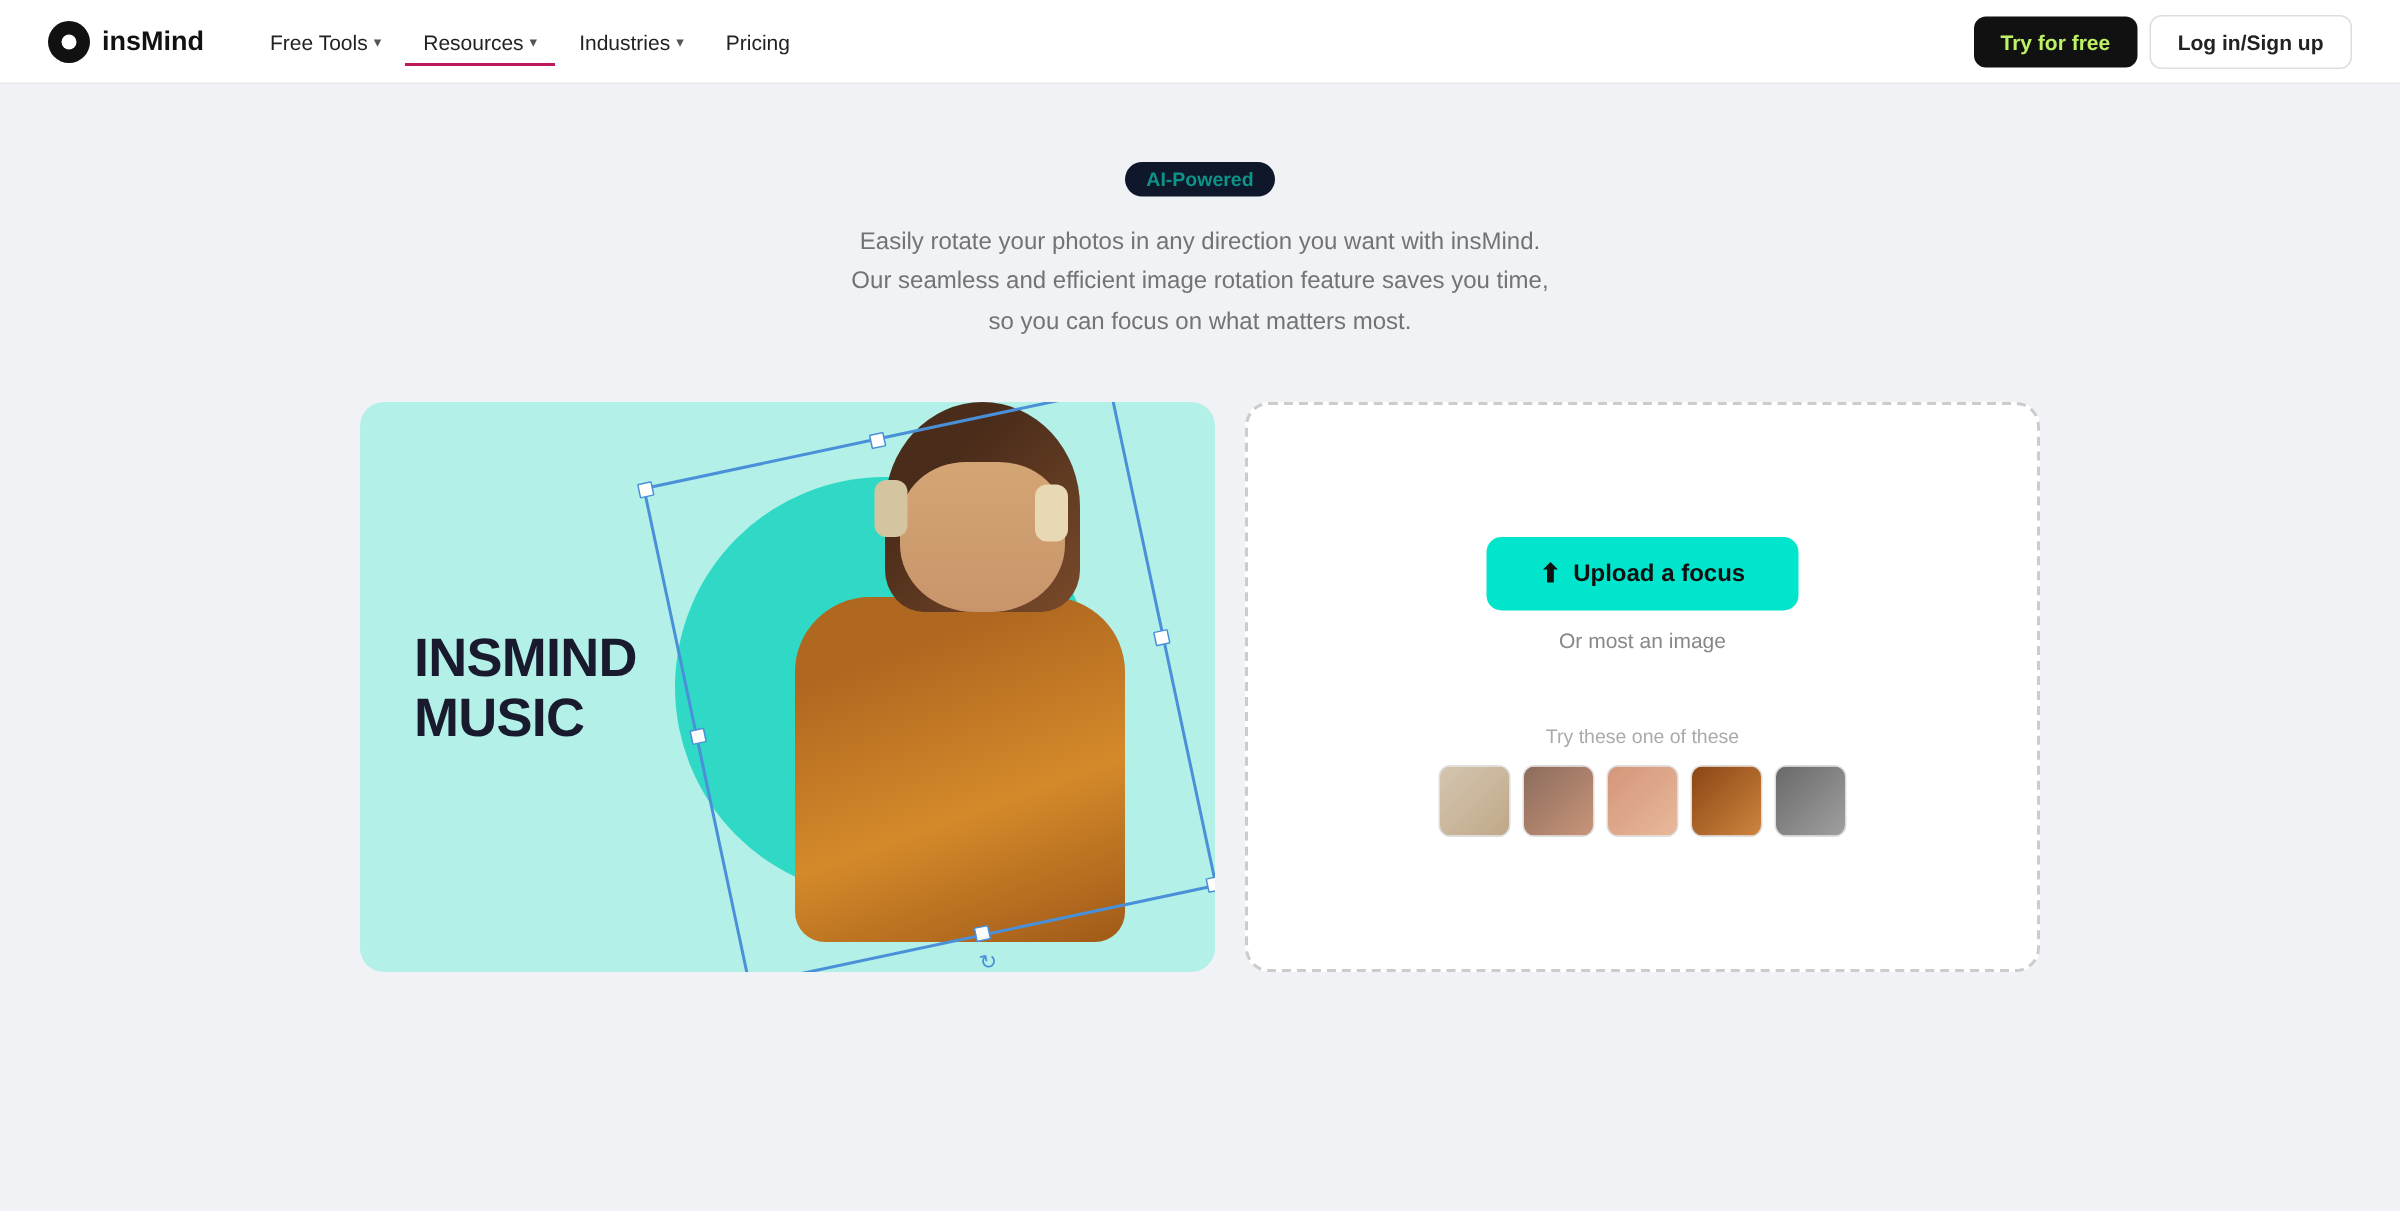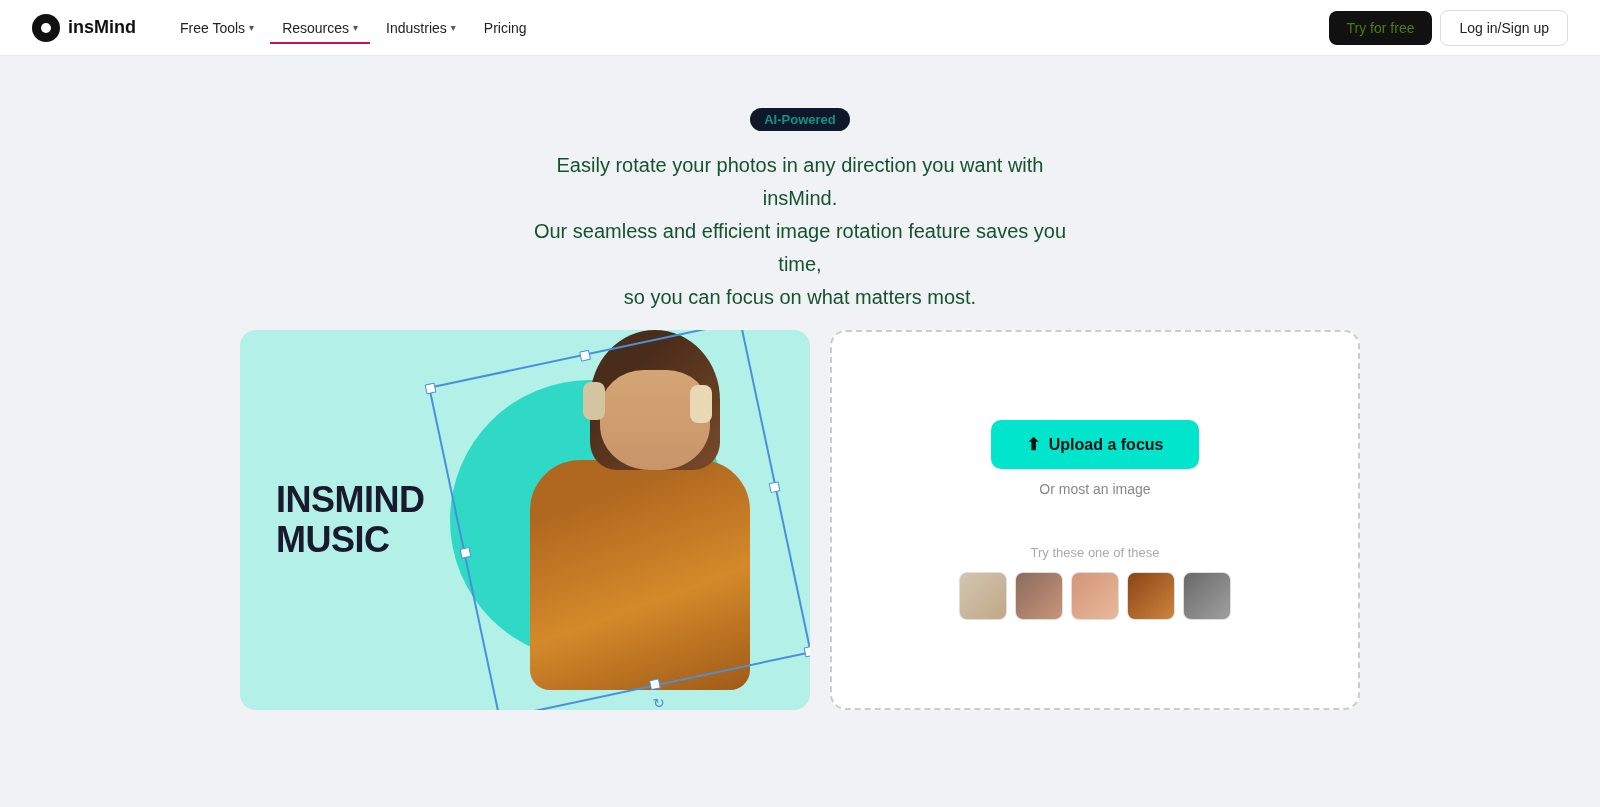--- a/index.html
+++ b/index.html
@@ -21,44 +21,44 @@
     .nav-links { display: flex; align-items: center; gap: 4px; }
     .nav-item {
       display: flex; align-items: center; gap: 4px; padding: 8px 12px;
       font-size: 14px; font-weight: 500; color: #222; cursor: pointer;
       border-radius: 6px; white-space: nowrap; position: relative; justify-content: flex-end;
     }
     .nav-item.active { border-bottom: 2px solid #be185d; border-radius: 0; padding-bottom: 6px; }
     .nav-item .chevron { font-size: 10px; color: #555; }
     .nav-right { display: flex; align-items: center; gap: 8px; }
     .btn-try {
-      background: #111; color: #4d7c0f; border: none; border-radius: 8px;
-      padding: 9px 18px; font-size: 14px; font-weight: 400; cursor: pointer;
+      background: #111; color: #bef264; border: none; border-radius: 8px;
+      padding: 9px 18px; font-size: 14px; font-weight: 700; cursor: pointer;
     }
     .btn-login {
       background: transparent; color: #222; border: 1px solid #ddd;
-      border-radius: 8px; padding: 9px 18px; font-size: 14px; font-weight: 400; cursor: pointer;
+      border-radius: 8px; padding: 9px 18px; font-size: 14px; font-weight: 700; cursor: pointer;
     }
 
     
     .hero {
       display: flex; flex-direction: column; align-items: center;
       padding: 52px 32px 0; text-align: center;
     }
     .badge {
       background: #0f172a; color: #0d9488; border-radius: 20px;
       padding: 4px 14px; font-size: 13px; font-weight: 600; margin-bottom: 18px;
       display: inline-block;
     }
     .hero-title {
       font-size: 52px; font-weight: 800; color: #111; line-height: 1.15;
       margin-bottom: 18px; max-width: 820px;
     }
     .hero-subtitle {
-      font-size: 20px; color: #14532d; line-height: 1.65; max-width: 540px; margin-bottom: 16px;
+      font-size: 16px; color: #737373; line-height: 1.65; max-width: 540px; margin-bottom: 40px;
     }
 
     
     .demo-area {
       display: flex; gap: 20px; justify-content: center;
       padding: 0 32px 40px; width: 100%; max-width: 1200px; margin: 0 auto;
     }
 
     
     .preview-card {

